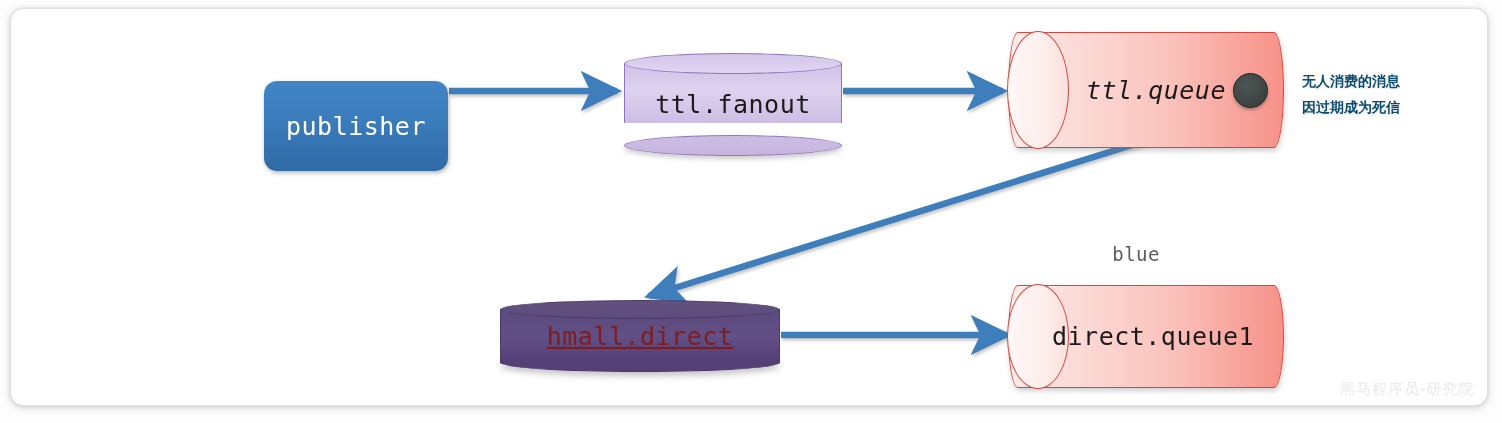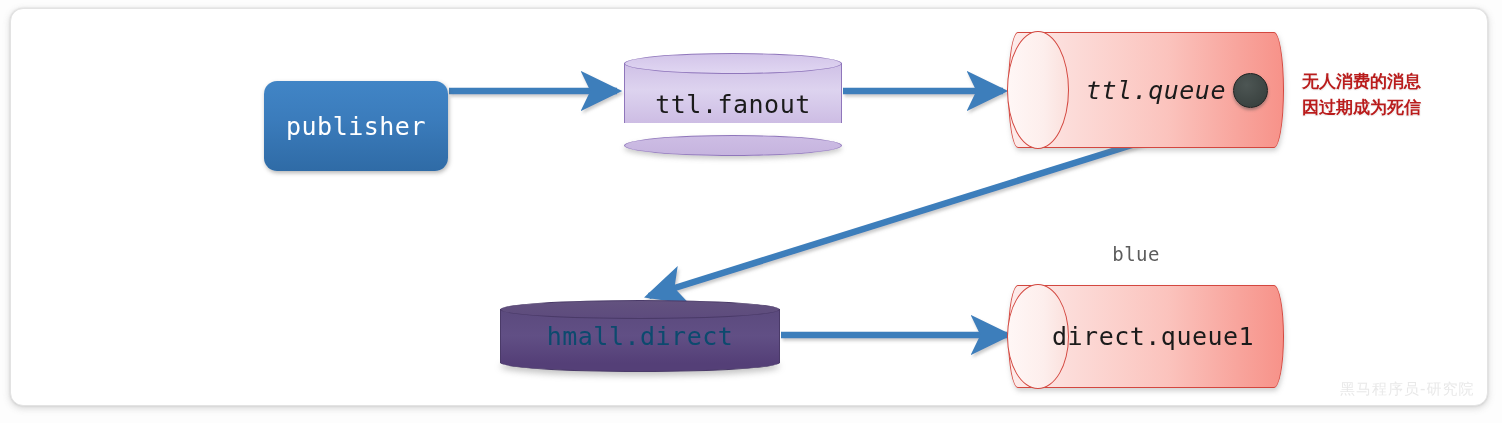--- a/index.html
+++ b/index.html
@@ -114,21 +114,22 @@
     border-radius: 50%;
     box-sizing: border-box;
     box-shadow: 0 3px 5px rgba(110,110,110,0.35);
   }
 
   .direct {
     left: 500px;
     top: 300px;
     width: 280px;
     height: 72px;
-    color: #0c4a6e;
+    color: #7f1d1d;
+    text-decoration: underline;
   }
   .direct-body {
     position: absolute;
     left: 0; top: 9px;
     width: 100%; height: 54px;
     background: linear-gradient(180deg,#5b4a7d 0%, #614f85 50%, #543f77 100%);
     border-left: 1px solid #4a3a68;
     border-right: 1px solid #4a3a68;
     box-sizing: border-box;
   }
@@ -212,24 +213,24 @@
     font-size: 19px;
     color: #5c5c5c;
     letter-spacing: 0.5px;
   }
 
   .red-note {
     position: absolute;
     left: 1302px;
     top: 68px;
     font-family: "DejaVu Sans", "Liberation Sans", sans-serif;
-    font-size: 17px;
+    font-size: 14px;
     line-height: 26px;
     font-weight: bold;
-    color: #b91c1c;
+    color: #0c4a6e;
     text-shadow: 0 0 1px #ffffff, 1px 1px 1px #f0f0f0, -1px 1px 1px #f0f0f0;
     white-space: nowrap;
   }
 
   .watermark {
     position: absolute;
     left: 1340px;
     top: 380px;
     font-family: "DejaVu Sans", "Liberation Sans", sans-serif;
     font-size: 15px;

